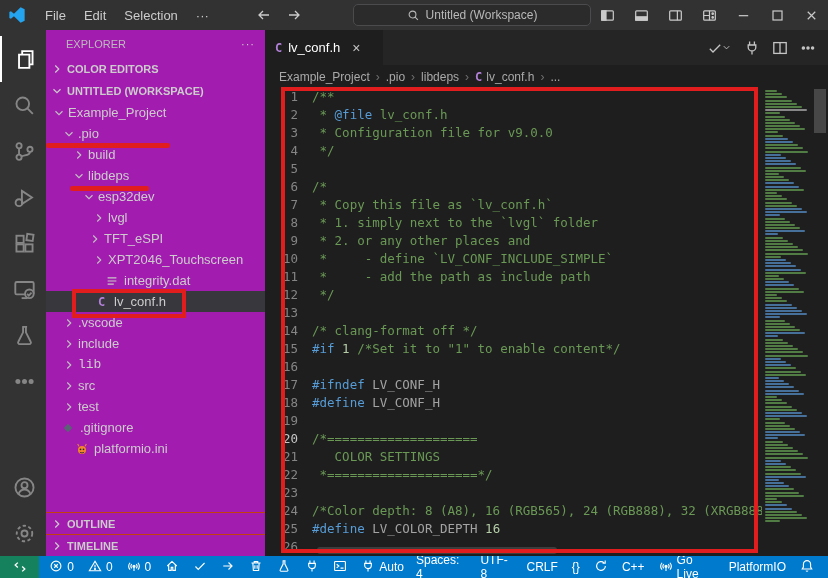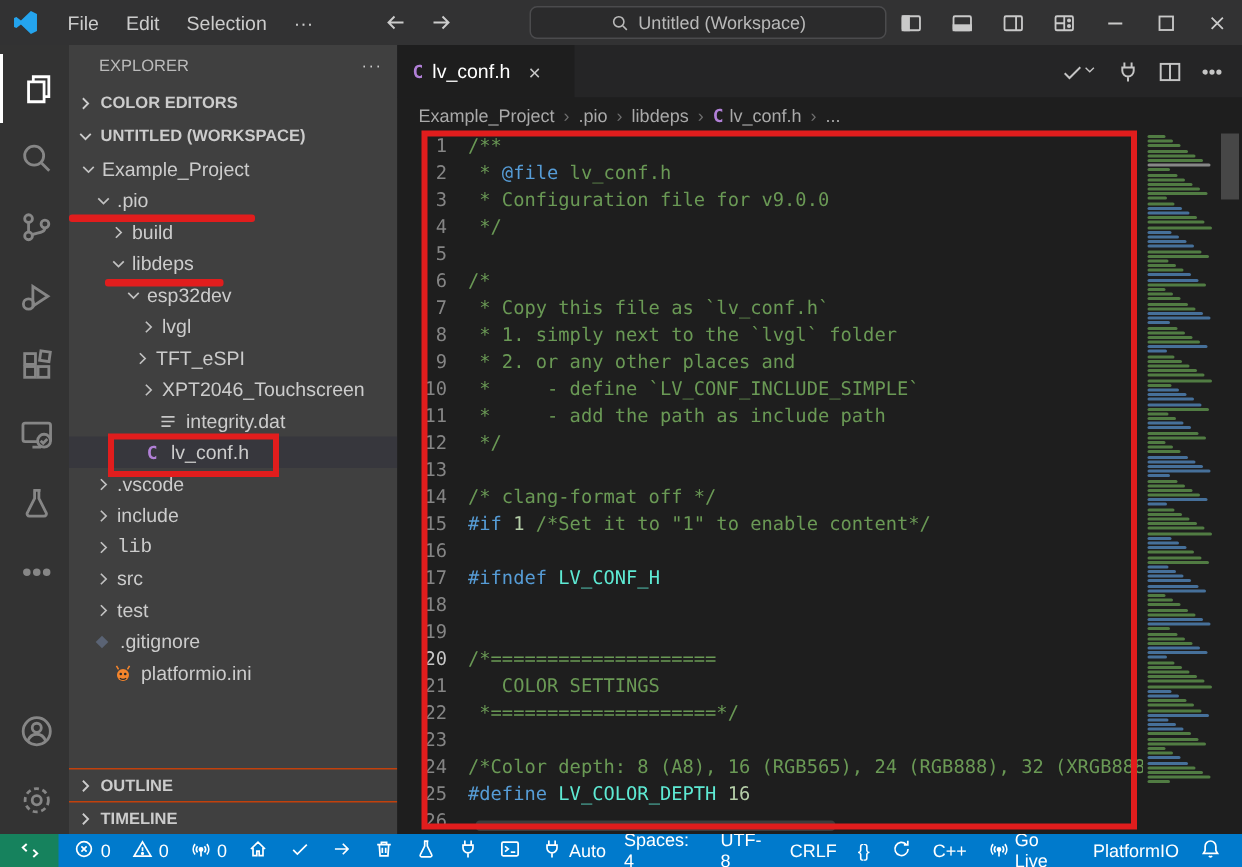--- a/index.html
+++ b/index.html
@@ -29,21 +29,21 @@
   .main { display:flex; height:526px; }
 
   .activitybar { width:46px; background:#333333; display:flex; flex-direction:column;
                  align-items:center; padding-top:6px; }
   .act-item { width:46px; height:46px; display:flex; align-items:center; justify-content:center;
               color:#868686; border-left:2px solid transparent; }
   .act-item svg { width:23px; height:23px; }
   .act-item.active { color:#ffffff; border-left:2px solid #ffffff; }
   .act-spacer { flex:1; }
 
-  .sidebar { width:219px; background:#404040; color:#cccccc; display:flex;
+  .sidebar { width:219px; background:#a21caf; color:#cccccc; display:flex;
              flex-direction:column; overflow:hidden; }
   .sb-header { height:28px; display:flex; align-items:center; padding:0 10px 0 20px;
                font-size:11px; color:#bbbbbb; }
   .sb-header .more { margin-left:auto; color:#cccccc; letter-spacing:1px; }
   .sb-sectionrow { height:22px; display:flex; align-items:center; gap:3px; padding-left:4px;
                    font-size:11px; font-weight:bold; color:#cccccc; }
   .sb-sectionrow svg { width:14px; height:14px; flex:none; }
   .sb-sectionrow.bordered { border-top:1px solid #c2410c; }
   .tree { flex:0 0 auto; }
   .tree-row { height:21px; display:flex; align-items:center; font-size:13px;
@@ -72,21 +72,21 @@
   .breadcrumb .sep { color:#6f6f6f; }
   .breadcrumb .crumb { display:flex; align-items:center; gap:4px; }
 
   .codewrap { position:relative; flex:1; overflow:hidden; background:#1e1e1e; }
   .codelines { position:absolute; left:0; top:0; right:66px; bottom:0; overflow:hidden; }
   .code-row { height:18px; display:flex; font-family:"DejaVu Sans Mono",monospace;
               font-size:12.5px; line-height:18px; white-space:pre; }
   .code-row .ln { width:47px; flex:none; text-align:right; padding-right:14px;
                   color:#858585; }
   .code-row.current .ln { color:#c6c6c6; }
-  .tok-c { color:#6a9955; } .tok-kw { color:#569cd6; } .tok-id { color:#5eead4; }
+  .tok-c { color:#6a9955; } .tok-kw { color:#569cd6; } .tok-id { color:#a3a3a3; }
   .tok-num { color:#b5cea8; } .tok-pl { color:#d4d4d4; }
 
   .minimap { position:absolute; top:0; right:16px; width:50px; bottom:0;
              background:#1e1e1e; overflow:hidden; padding-top:2px; }
   .mm-line { height:2px; margin:0 0 1.2px 3px; border-radius:1px; opacity:.85; }
   .vscroll { position:absolute; top:0; right:0; width:16px; bottom:0; }
   .vscroll .thumb { position:absolute; top:1px; left:2px; width:12px; height:44px;
                     background:rgba(121,121,121,.45); }
   .hscroll { position:absolute; left:52px; bottom:2px; width:240px; height:7px;
              background:rgba(121,121,121,.35); border-radius:3px; }
@@ -477,21 +477,21 @@
             <div class="code-row"><span class="ln">8</span><span class="src"><span class="tok-c"> * 1. simply next to the `lvgl` folder</span></span></div>
             <div class="code-row"><span class="ln">9</span><span class="src"><span class="tok-c"> * 2. or any other places and</span></span></div>
             <div class="code-row"><span class="ln">10</span><span class="src"><span class="tok-c"> *     - define `LV_CONF_INCLUDE_SIMPLE`</span></span></div>
             <div class="code-row"><span class="ln">11</span><span class="src"><span class="tok-c"> *     - add the path as include path</span></span></div>
             <div class="code-row"><span class="ln">12</span><span class="src"><span class="tok-c"> */</span></span></div>
             <div class="code-row"><span class="ln">13</span><span class="src"></span></div>
             <div class="code-row"><span class="ln">14</span><span class="src"><span class="tok-c">/* clang-format off */</span></span></div>
             <div class="code-row"><span class="ln">15</span><span class="src"><span class="tok-kw">#if</span><span class="tok-pl"> </span><span class="tok-num">1</span><span class="tok-pl"> </span><span class="tok-c">/*Set it to "1" to enable content*/</span></span></div>
             <div class="code-row"><span class="ln">16</span><span class="src"></span></div>
             <div class="code-row"><span class="ln">17</span><span class="src"><span class="tok-kw">#ifndef</span><span class="tok-id"> LV_CONF_H</span></span></div>
-            <div class="code-row"><span class="ln">18</span></div>
+            <div class="code-row"><span class="ln">18</span><span class="src"><span class="tok-kw">#define</span><span class="tok-id"> LV_CONF_H</span></span></div>
             <div class="code-row"><span class="ln">19</span><span class="src"></span></div>
             <div class="code-row current"><span class="ln">20</span><span class="src"><span class="tok-c">/*====================</span></span></div>
             <div class="code-row"><span class="ln">21</span><span class="src"><span class="tok-c">   COLOR SETTINGS</span></span></div>
             <div class="code-row"><span class="ln">22</span><span class="src"><span class="tok-c"> *====================*/</span></span></div>
             <div class="code-row"><span class="ln">23</span><span class="src"></span></div>
             <div class="code-row"><span class="ln">24</span><span class="src"><span class="tok-c">/*Color depth: 8 (A8), 16 (RGB565), 24 (RGB888), 32 (XRGB8888)*/</span></span></div>
             <div class="code-row"><span class="ln">25</span><span class="src"><span class="tok-kw">#define</span><span class="tok-id"> LV_COLOR_DEPTH</span><span class="tok-num"> 16</span></span></div>
             <div class="code-row"><span class="ln">26</span><span class="src"></span></div>
           </div>
         <div class="minimap" id="minimap">

